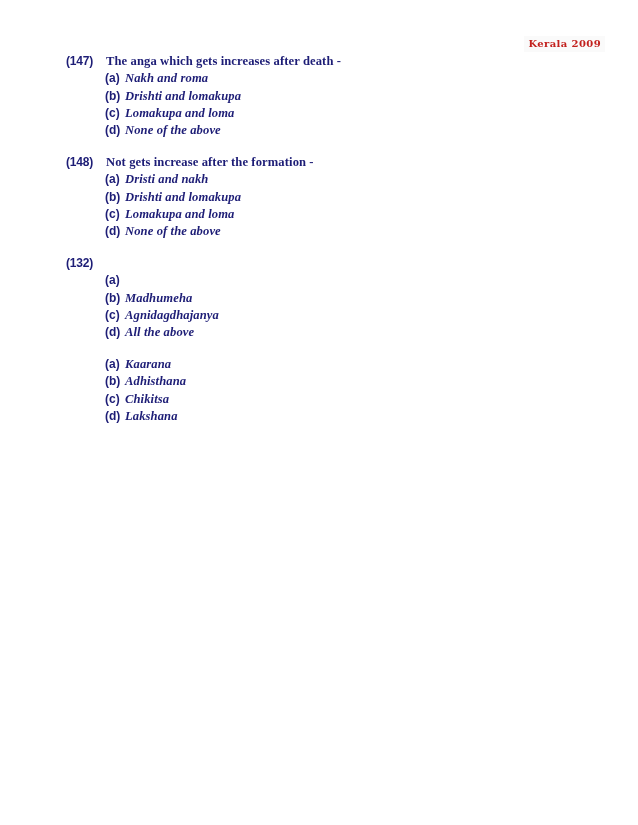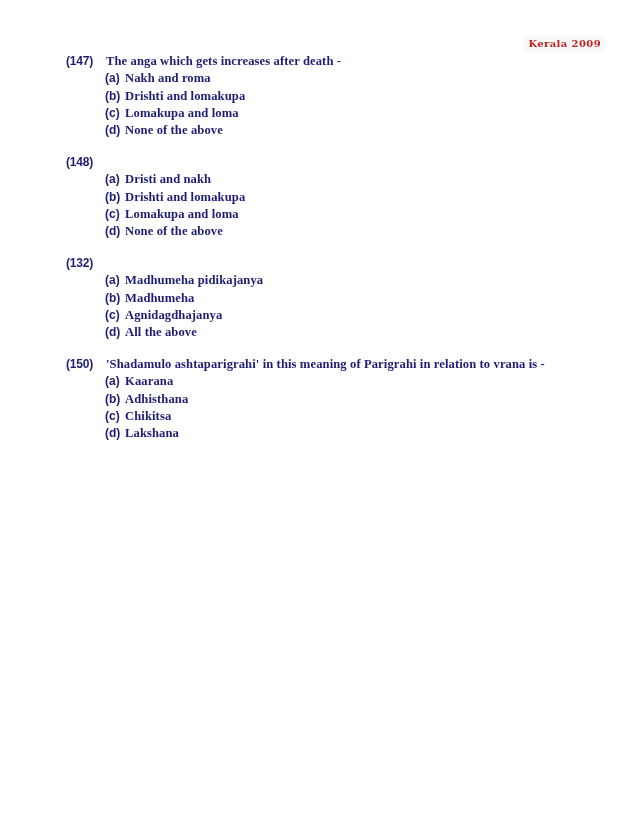--- a/index.html
+++ b/index.html
@@ -76,20 +76,21 @@
     width: 20px;
     font-family: "Liberation Sans", sans-serif;
     font-weight: 700;
     font-size: 12px;
   }
   .opt-text {
     font-weight: 700;
     font-size: 12.6px;
     letter-spacing: 0.1px;
     white-space: nowrap;
+    font-style: italic;
   }
 </style>
 </head>
 <body>
 
 <div class="page">
 
   <div class="exam-tag">Kerala 2009</div>
 
   <main class="questions">
@@ -115,20 +116,21 @@
         <div class="opt-row">
           <span class="opt-label">(d)</span>
           <span class="opt-text">None of the above</span>
         </div>
       </div>
     </section>
 
     <section class="question">
       <div class="q-row">
         <span class="q-num">(148)</span>
+        <span class="q-text">Not gets increase after the formation -</span>
       </div>
       <div class="options">
         <div class="opt-row">
           <span class="opt-label">(a)</span>
           <span class="opt-text">Dristi and nakh</span>
         </div>
         <div class="opt-row">
           <span class="opt-label">(b)</span>
           <span class="opt-text">Drishti and lomakupa</span>
         </div>
@@ -143,42 +145,37 @@
       </div>
     </section>
 
     <section class="question">
       <div class="q-row">
         <span class="q-num">(132)</span>
       </div>
       <div class="options">
         <div class="opt-row">
           <span class="opt-label">(a)</span>
-          <span class="opt-text">Madhumeha pidikajanya</span>
         </div>
         <div class="opt-row">
           <span class="opt-label">(b)</span>
           <span class="opt-text">Madhumeha</span>
         </div>
         <div class="opt-row">
           <span class="opt-label">(c)</span>
           <span class="opt-text">Agnidagdhajanya</span>
         </div>
         <div class="opt-row">
           <span class="opt-label">(d)</span>
           <span class="opt-text">All the above</span>
         </div>
       </div>
     </section>
 
     <section class="question">
-      <div class="q-row">
-        <span class="q-num">(150)</span>
-        <span class="q-text">'Shadamulo ashtaparigrahi' in this meaning of Parigrahi in relation to vrana is -</span>
-      </div>
       <div class="options">
         <div class="opt-row">
           <span class="opt-label">(a)</span>
           <span class="opt-text">Kaarana</span>
         </div>
         <div class="opt-row">
           <span class="opt-label">(b)</span>
           <span class="opt-text">Adhisthana</span>
         </div>
         <div class="opt-row">

